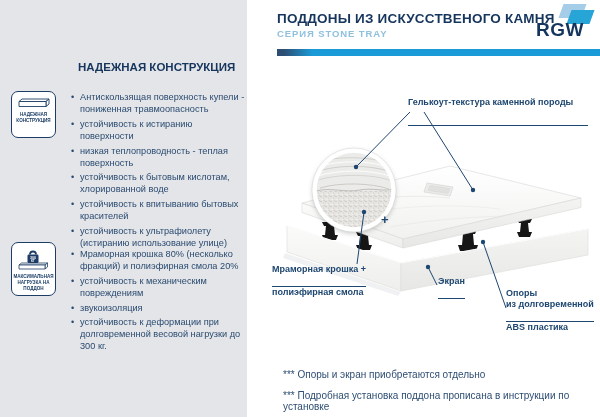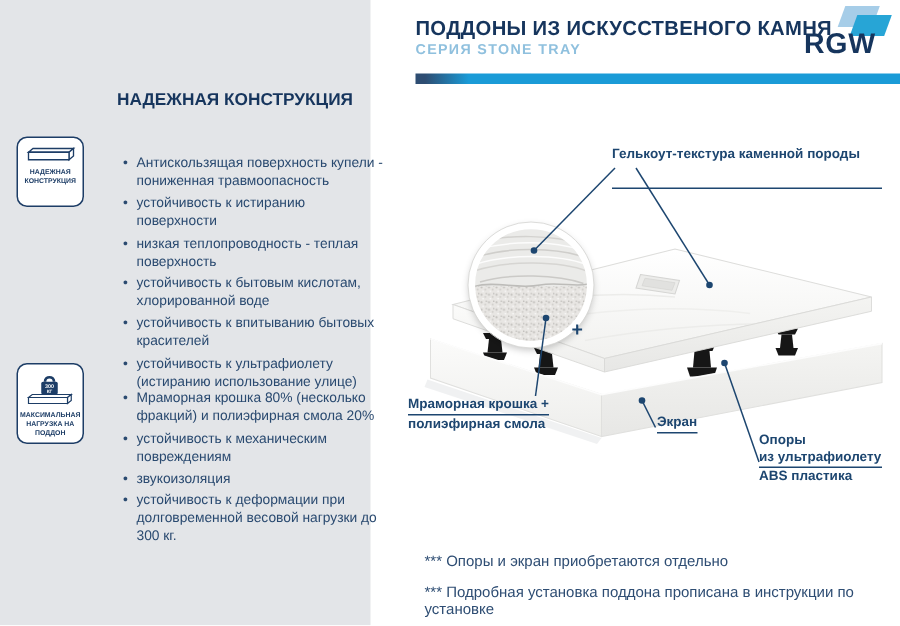--- a/index.html
+++ b/index.html
@@ -13,35 +13,35 @@
   .accent-bar{position:absolute;left:277px;top:49px;width:323px;height:7px;
       background:linear-gradient(90deg,#2e4d72 0%,#2e4d72 2%,#1a9bd7 11%,#1a9bd7 100%);z-index:3;}
   .logo{position:absolute;left:534px;top:2px;width:66px;height:44px;z-index:4;}
   .logo-par{position:absolute;width:23px;height:14px;transform:skewX(-20deg);}
   .par-back{left:27px;top:2px;background:#a6cde8;}
   .par-front{left:35px;top:8px;background:#27a5d6;}
   .logo-text{position:absolute;left:2px;top:17px;font-size:19px;font-weight:bold;color:#16355d;letter-spacing:.5px;z-index:2;}
 
   
   .feat-heading{position:absolute;left:78px;top:61px;font-size:11.5px;font-weight:bold;color:#16355d;z-index:2;}
-  .feat-list{position:absolute;left:66px;width:174px;margin:16px;padding:0;list-style:none;
+  .feat-list{position:absolute;left:66px;width:174px;margin:5px;padding:0;list-style:none;
       font-size:9.2px;line-height:1.32;color:#2a4a70;z-index:2;}
   #list1{top:86px;} #list2{top:243px;}
   .feat-list li{position:relative;padding-left:9px;margin-bottom:2.5px;}
   .feat-list li::before{content:"\2022";position:absolute;left:0;top:0;color:#2a4a70;}
 
   
   .badge{position:absolute;left:11px;width:45px;background:#fff;border:1.6px solid #1d3d66;border-radius:7px;
       box-sizing:border-box;display:flex;flex-direction:column;align-items:center;padding:5px 1px 3px;z-index:2;}
   #badge1{top:91px;height:47px;} #badge2{top:242px;height:54px;}
   .badge-label{font-size:4.6px;font-weight:bold;color:#1d3d66;text-align:center;white-space:pre-line;line-height:1.3;margin-top:2px;}
 
   
   .callout{position:absolute;font-size:9px;font-weight:bold;color:#1d4670;line-height:1.2;z-index:5;}
-  .callout .u{display:inline-block;border-bottom:1.3px solid #1d4670;padding-bottom:1px;}
+  .callout .u{display:inline-block;border-bottom:1.3px solid #1d4670;padding-bottom:11px;}
   #co-gelcoat{left:408px;top:97px;width:180px;border-bottom:1.4px solid #1d4670;padding-bottom:17px;}
   #co-marble{left:272px;top:264px;}
   #co-screen{left:438px;top:276px;}
   #co-supports{left:506px;top:288px;}
 
   .footnote{position:absolute;left:283px;font-size:10px;color:#2e4d73;z-index:3;}
   #fn1{top:369px;} #fn2{top:390px;}
 
   .diagram{position:absolute;left:0;top:0;z-index:1;}
   .plus{font-size:13px;font-weight:bold;fill:#1d4670;font-family:"Liberation Sans",sans-serif;}
@@ -217,20 +217,20 @@
     <span class="u">Мраморная крошка +</span><br>
     <span>полиэфирная смола</span>
   </div>
 
   <div class="callout" id="co-screen">
     <span class="u">Экран</span>
   </div>
 
   <div class="callout" id="co-supports">
     <span>Опоры</span><br>
-    <span class="u">из ультрафиолету</span><br>
+    <span class="u">из долговременной</span><br>
     <span>ABS пластика</span>
   </div>
 
   <div class="footnote" id="fn1">*** Опоры и экран приобретаются отдельно</div>
   <div class="footnote" id="fn2">*** Подробная установка поддона прописана в инструкции по установке</div>
 
 </div>
 
 </body></html>

